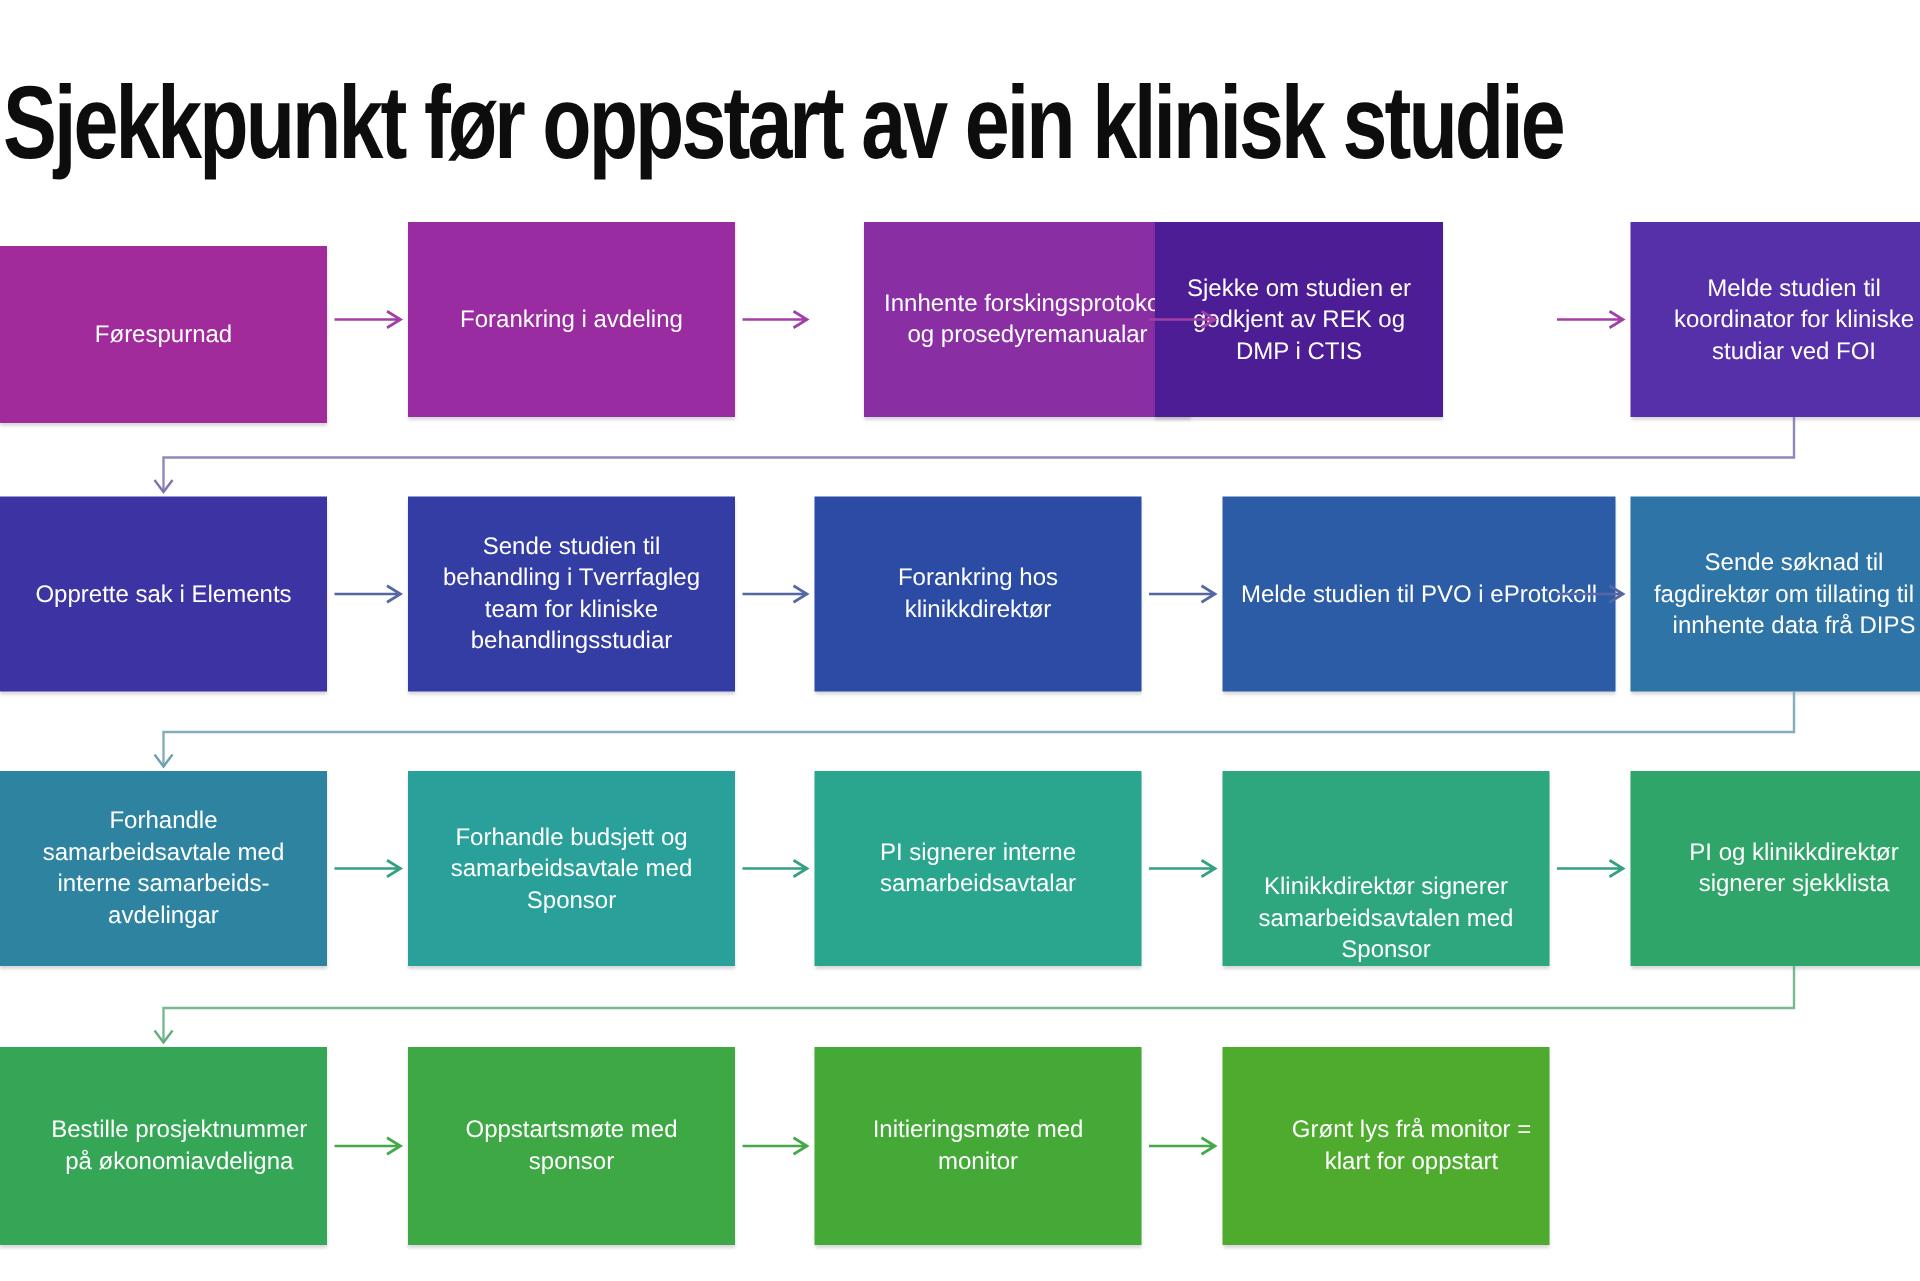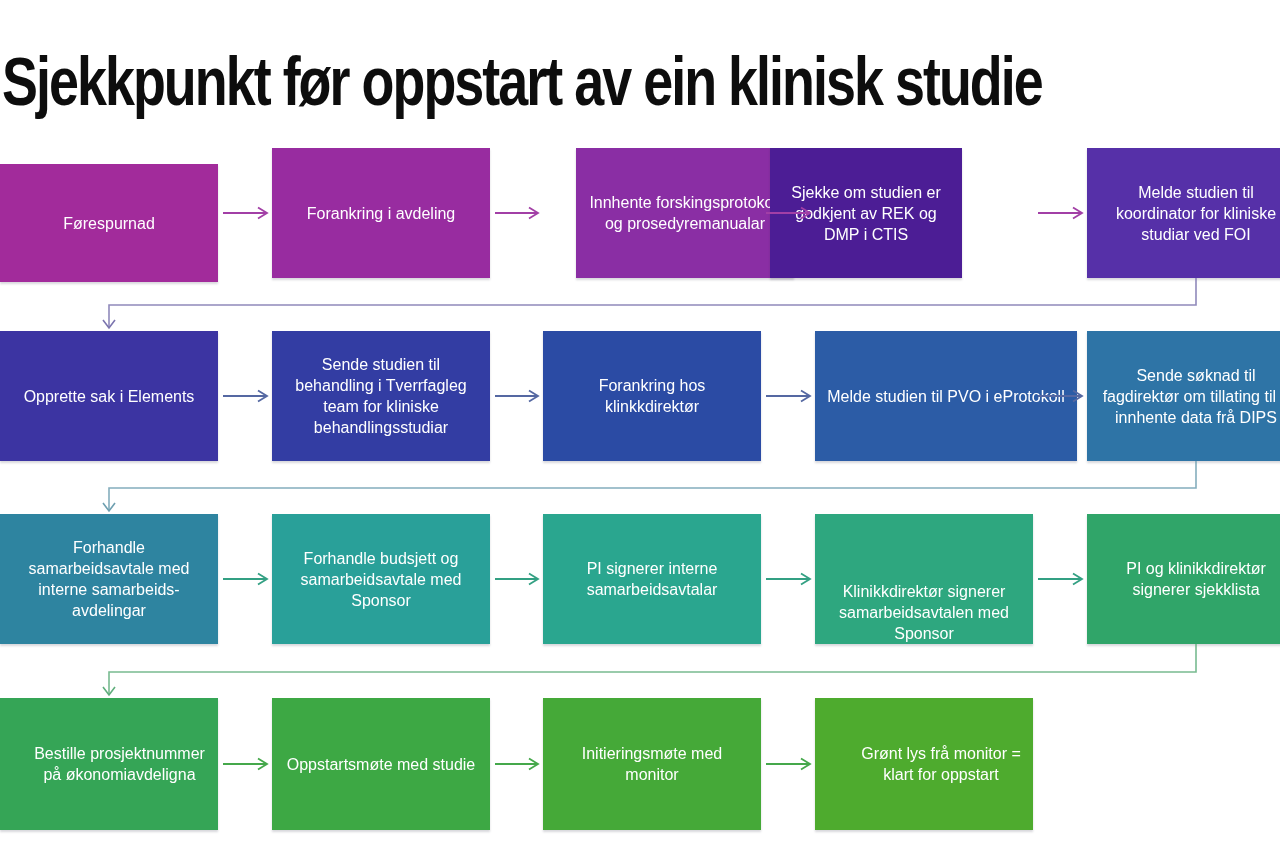--- a/index.html
+++ b/index.html
@@ -46,21 +46,21 @@
       <div class="box" style="left: 1087px; top: 148px; width: 218px; height: 130px; background: rgb(86, 48, 168);">
         <span class="box-label">Melde studien til koordinator for kliniske studiar ved FOI</span>
       </div>
       <div class="box" style="left: 0px; top: 331px; width: 218px; height: 130px; background: rgb(60, 52, 162);">
         <span class="box-label">Opprette sak i Elements</span>
       </div>
       <div class="box" style="left: 272px; top: 331px; width: 218px; height: 130px; background: rgb(51, 61, 163);">
         <span class="box-label">Sende studien til behandling i Tverrfagleg team for kliniske behandlingsstudiar</span>
       </div>
       <div class="box" style="left: 543px; top: 331px; width: 218px; height: 130px; background: rgb(43, 75, 164);">
-        <span class="box-label">Forankring hos klinkkdirektør</span>
+        <span class="box-label">Forankring hos klinikkdirektør</span>
       </div>
       <div class="box" style="left: 815px; top: 331px; width: 262px; height: 130px; background: rgb(44, 92, 166);">
         <span class="box-label">Melde studien til PVO i eProtokoll</span>
       </div>
       <div class="box" style="left: 1087px; top: 331px; width: 218px; height: 130px; background: rgb(46, 116, 166);">
         <span class="box-label">Sende søknad til fagdirektør om tillating til å innhente data frå DIPS</span>
       </div>
       <div class="box" style="left: 0px; top: 514px; width: 218px; height: 130px; background: rgb(46, 132, 160);">
         <span class="box-label">Forhandle samarbeidsavtale med interne samarbeids-avdelingar</span>
       </div>
@@ -73,21 +73,21 @@
       <div class="box" style="left: 815px; top: 514px; width: 218px; height: 130px; background: rgb(46, 167, 127); align-items: flex-end;">
         <span class="box-label">Klinikkdirektør signerer samarbeidsavtalen med Sponsor</span>
       </div>
       <div class="box" style="left: 1087px; top: 514px; width: 218px; height: 130px; background: rgb(48, 165, 105);">
         <span class="box-label">PI og klinikkdirektør signerer sjekklista</span>
       </div>
       <div class="box" style="left: 0px; top: 698px; width: 218px; height: 132px; background: rgb(53, 165, 86); padding-left: 31px;">
         <span class="box-label">Bestille prosjektnummer på økonomiavdeligna</span>
       </div>
       <div class="box" style="left: 272px; top: 698px; width: 218px; height: 132px; background: rgb(61, 168, 68);">
-        <span class="box-label">Oppstartsmøte med studie</span>
+        <span class="box-label">Oppstartsmøte med sponsor</span>
       </div>
       <div class="box" style="left: 543px; top: 698px; width: 218px; height: 132px; background: rgb(69, 169, 56);">
         <span class="box-label">Initieringsmøte med monitor</span>
       </div>
       <div class="box" style="left: 815px; top: 698px; width: 218px; height: 132px; background: rgb(78, 171, 46); padding-left: 44px;">
         <span class="box-label">Grønt lys frå monitor = klart for oppstart</span>
       </div>
     </div>
   <svg id="flow-lines" width="1280" height="854" viewBox="0 0 1280 854">
       <path d="M 223 213 H 266 M 258 207.5 L 267 213 L 258 218.5" stroke="#A23FA6" stroke-width="1.8" fill="none"></path>

